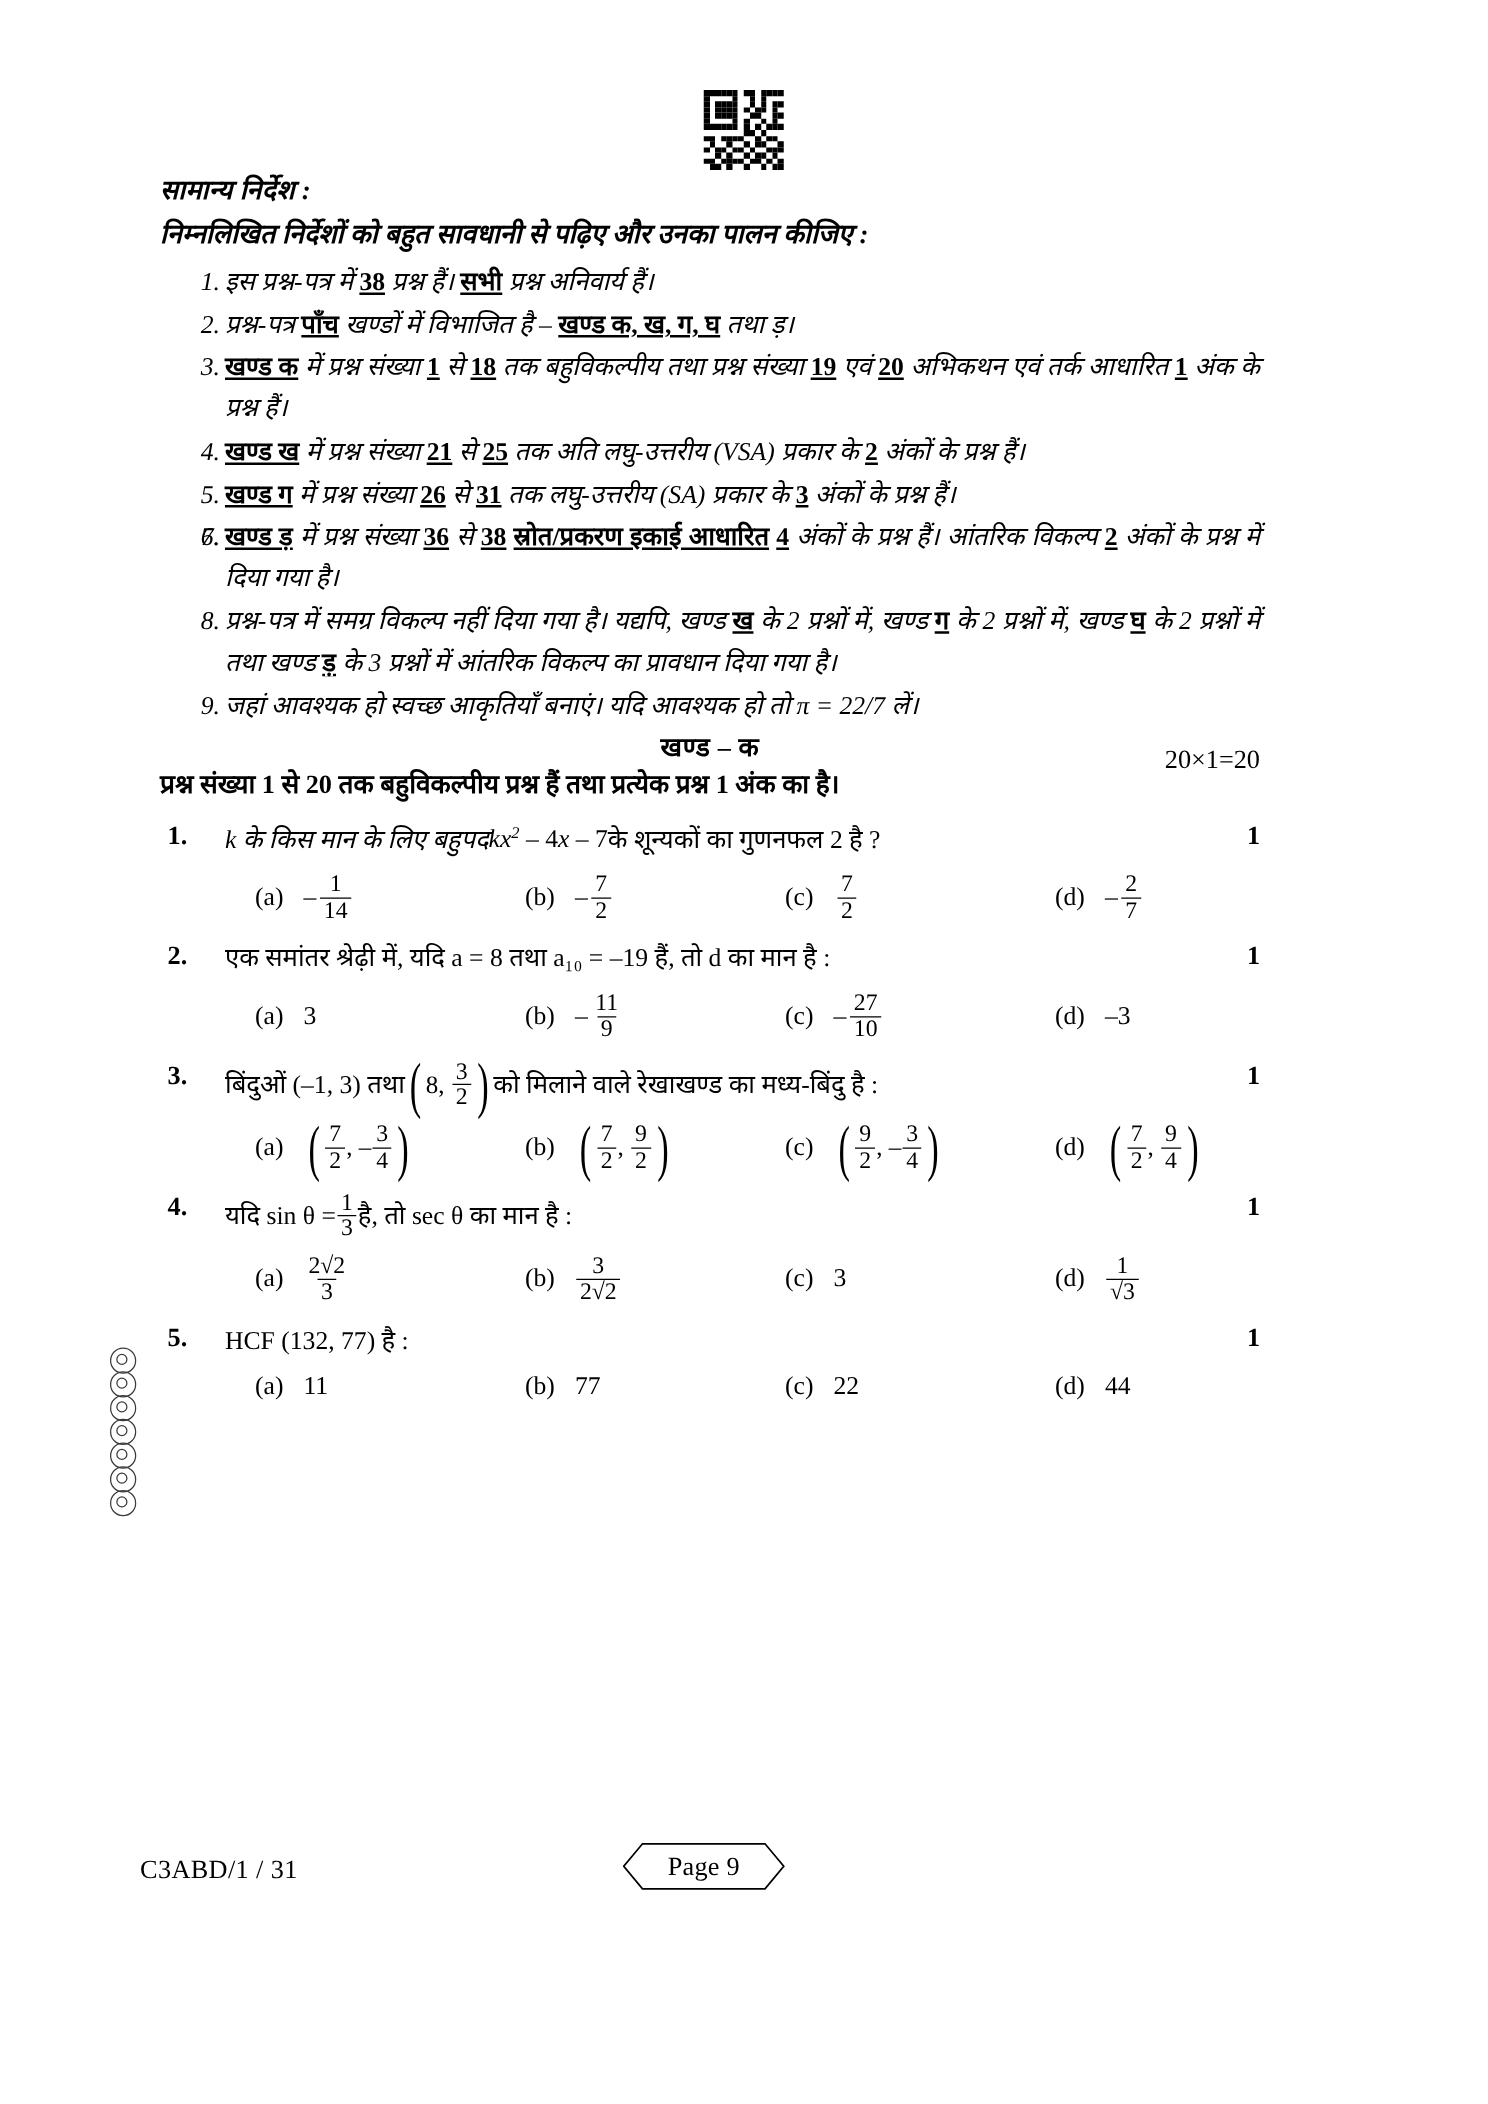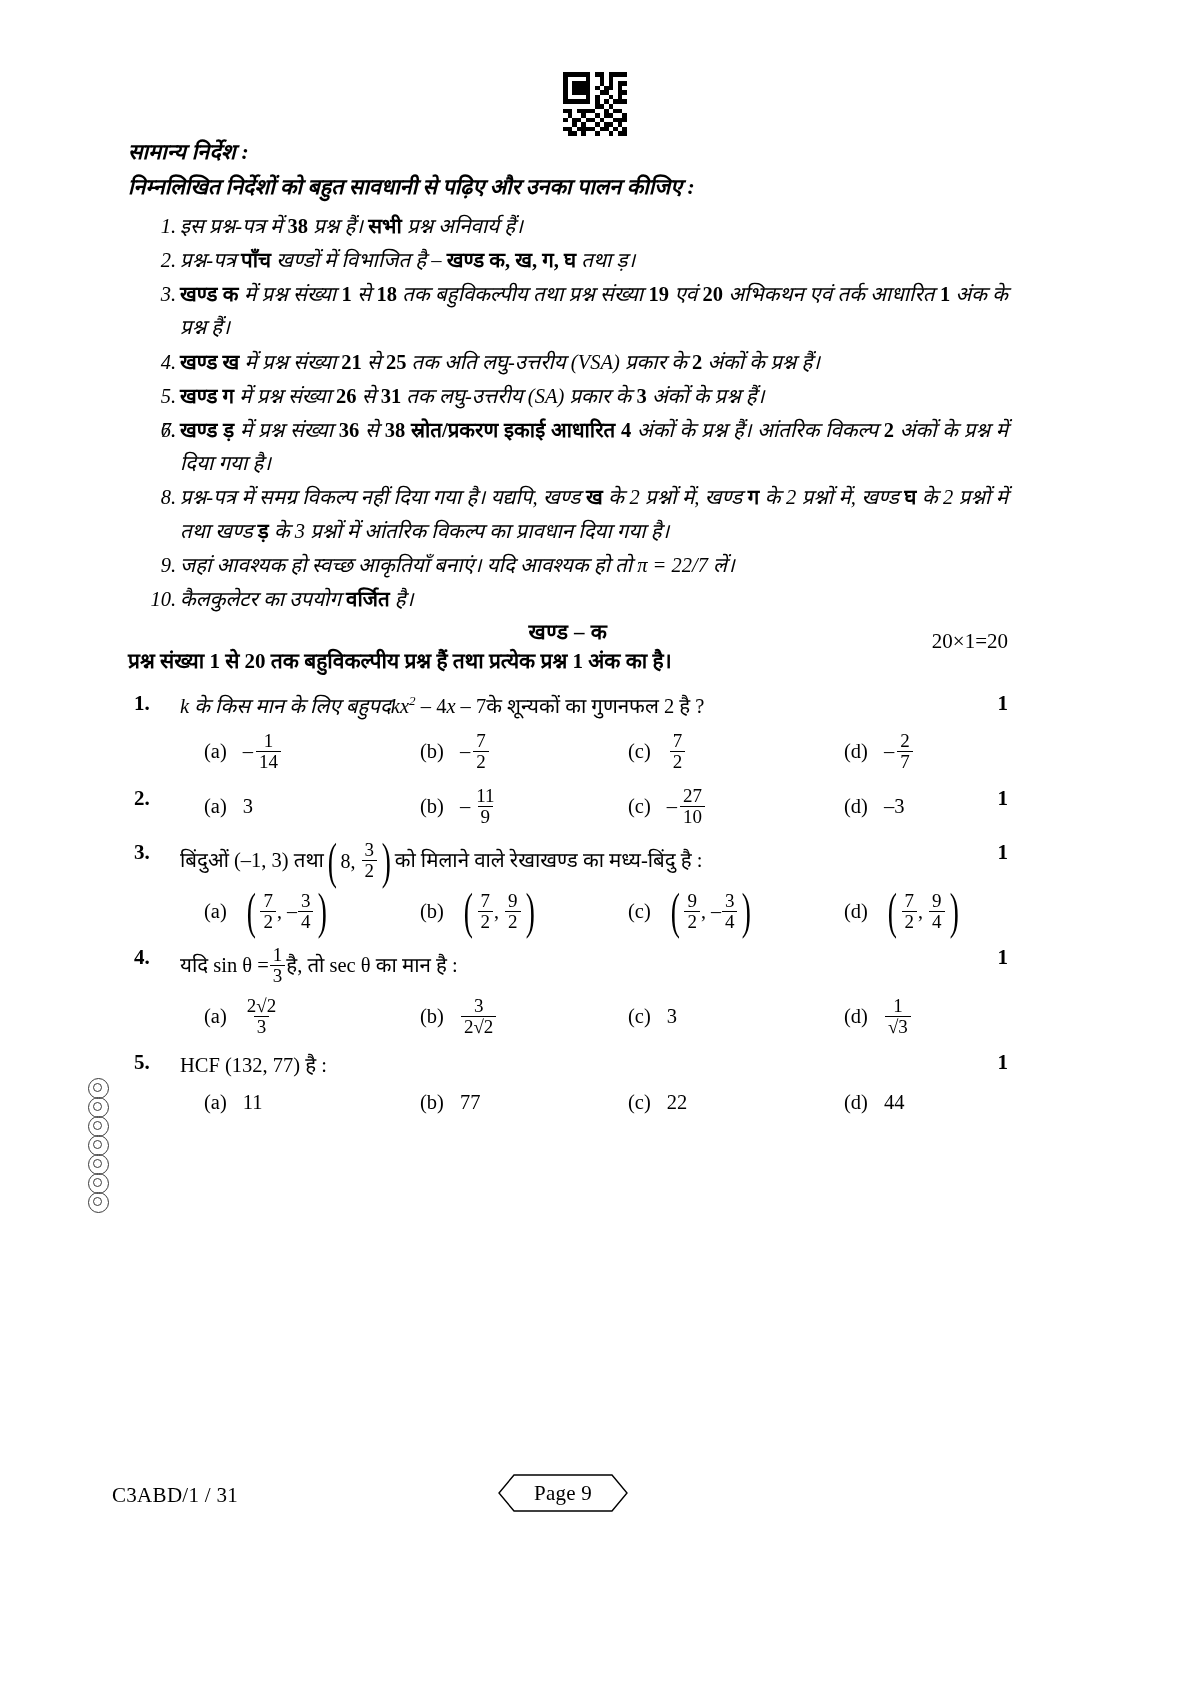--- a/index.html
+++ b/index.html
@@ -85,21 +85,21 @@
     position: absolute;
     left: 14px;
     top: 0;
     font-style: italic;
     font-size: 20.5px;
     width: 34px;
     text-align: right;
   }
   ol.instructions > li.wide .num { left: 6px; width: 42px; }
   b, .b { font-weight: bold; }
-  .nital { font-style: normal; }
+  .nital { font-style: normal; text-decoration: underline; }
 
   
   .section-row {
     position: relative;
     height: 30px;
   }
   .section-title {
     text-align: center;
     font-weight: bold;
     font-size: 21px;
@@ -472,21 +472,20 @@
     <ol class="instructions" id="instruction-list">
         <li><span class="num">1.</span><span><span>इस प्रश्न-पत्र में </span><span class="b nital">38</span><span> प्रश्न हैं। </span><span class="b nital">सभी</span><span> प्रश्न अनिवार्य हैं।</span></span></li>
         <li><span class="num">2.</span><span><span>प्रश्न-पत्र </span><span class="b nital">पाँच</span><span> खण्डों में विभाजित है – </span><span class="b nital">खण्ड क, ख, ग, घ</span><span> तथा ड़।</span></span></li>
         <li><span class="num">3.</span><span><span class="b nital">खण्ड क</span><span> में प्रश्न संख्या </span><span class="b nital">1</span><span> से </span><span class="b nital">18</span><span> तक बहुविकल्पीय तथा प्रश्न संख्या </span><span class="b nital">19</span><span> एवं </span><span class="b nital">20</span><span> अभिकथन एवं तर्क आधारित </span><span class="b nital">1</span><span> अंक के प्रश्न हैं।</span></span></li>
         <li><span class="num">4.</span><span><span class="b nital">खण्ड ख</span><span> में प्रश्न संख्या </span><span class="b nital">21</span><span> से </span><span class="b nital">25</span><span> तक अति लघु-उत्तरीय (VSA) प्रकार के </span><span class="b nital">2</span><span> अंकों के प्रश्न हैं।</span></span></li>
         <li><span class="num">5.</span><span><span class="b nital">खण्ड ग</span><span> में प्रश्न संख्या </span><span class="b nital">26</span><span> से </span><span class="b nital">31</span><span> तक लघु-उत्तरीय (SA) प्रकार के </span><span class="b nital">3</span><span> अंकों के प्रश्न हैं।</span></span></li>
         <li><span class="num">6.</span></li>
         <li><span class="num">7.</span><span><span class="b nital">खण्ड ड़</span><span> में प्रश्न संख्या </span><span class="b nital">36</span><span> से </span><span class="b nital">38</span><span> </span><span class="b nital">स्रोत/प्रकरण इकाई आधारित</span><span> </span><span class="b nital">4</span><span> अंकों के प्रश्न हैं। आंतरिक विकल्प </span><span class="b nital">2</span><span> अंकों के प्रश्न में दिया गया है।</span></span></li>
         <li><span class="num">8.</span><span><span>प्रश्न-पत्र में समग्र विकल्प नहीं दिया गया है। यद्यपि, खण्ड </span><span class="b nital">ख</span><span> के 2 प्रश्नों में, खण्ड </span><span class="b nital">ग</span><span> के 2 प्रश्नों में, खण्ड </span><span class="b nital">घ</span><span> के 2 प्रश्नों में तथा खण्ड </span><span class="b nital">ड़</span><span> के 3 प्रश्नों में आंतरिक विकल्प का प्रावधान दिया गया है।</span></span></li>
         <li><span class="num">9.</span><span><span>जहां आवश्यक हो स्वच्छ आकृतियाँ बनाएं। यदि आवश्यक हो तो π = 22/7 लें।</span></span></li>
-        <li class="wide"><span class="num">10.</span><span><span>कैलकुलेटर का उपयोग </span><span class="b nital">वर्जित</span><span> है।</span></span></li>
       </ol>
 
     <div class="section-row">
       <div class="section-title">खण्ड – क</div>
       <div class="section-marks">20×1=20</div>
     </div>
 
     <div class="mcq-note">प्रश्न संख्या 1 से 20 तक बहुविकल्पीय प्रश्न हैं तथा प्रत्येक प्रश्न 1 अंक का है।</div>
 
     <div class="q">
@@ -529,20 +528,21 @@
             <span class="n">2</span>
             <span class="d">7</span>
           </span>
         </div>
       </div>
     </div>
 
     <div class="q">
       <div class="qnum">2.</div>
       <div class="qmark">1</div>
+      <div class="qtext">एक समांतर श्रेढ़ी में, यदि a = 8 तथा a₁₀ = –19 हैं, तो d का मान है :</div>
       <div class="opts">
         <div class="opt opt-w1">
           <span class="lbl">(a)</span>
           <span>3</span>
         </div>
         <div class="opt opt-w2">
           <span class="lbl">(b)</span>
           <span class="neg">–</span>
           <span class="frac">
             <span class="n">11</span>

